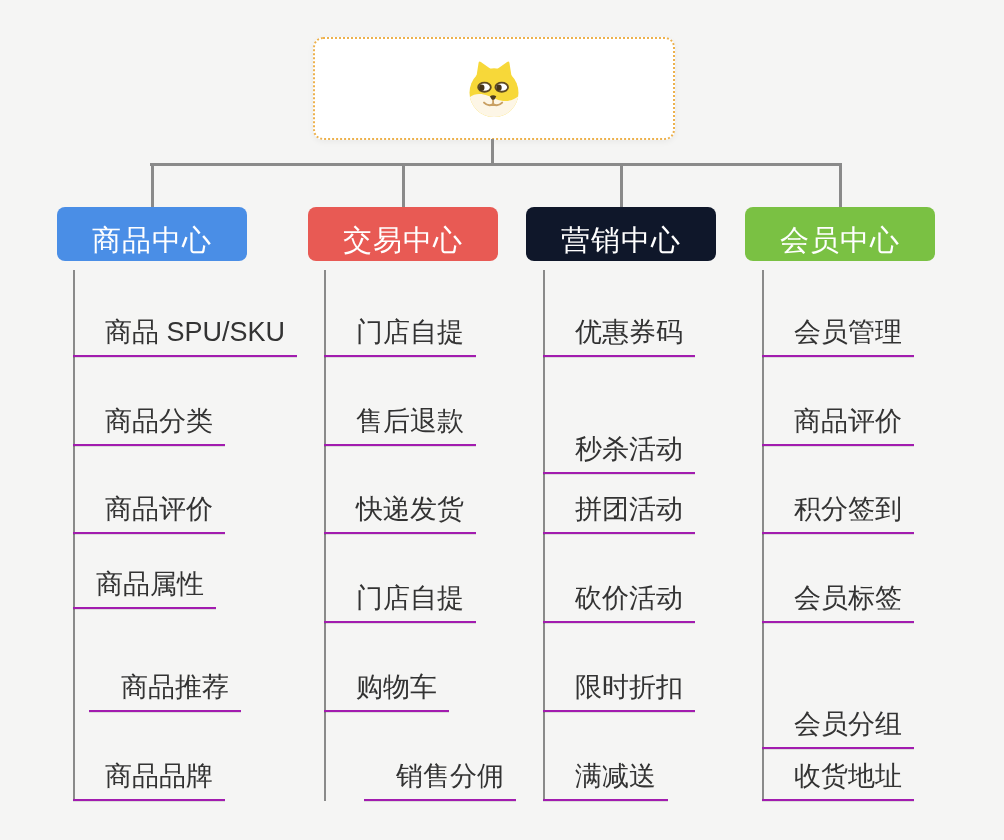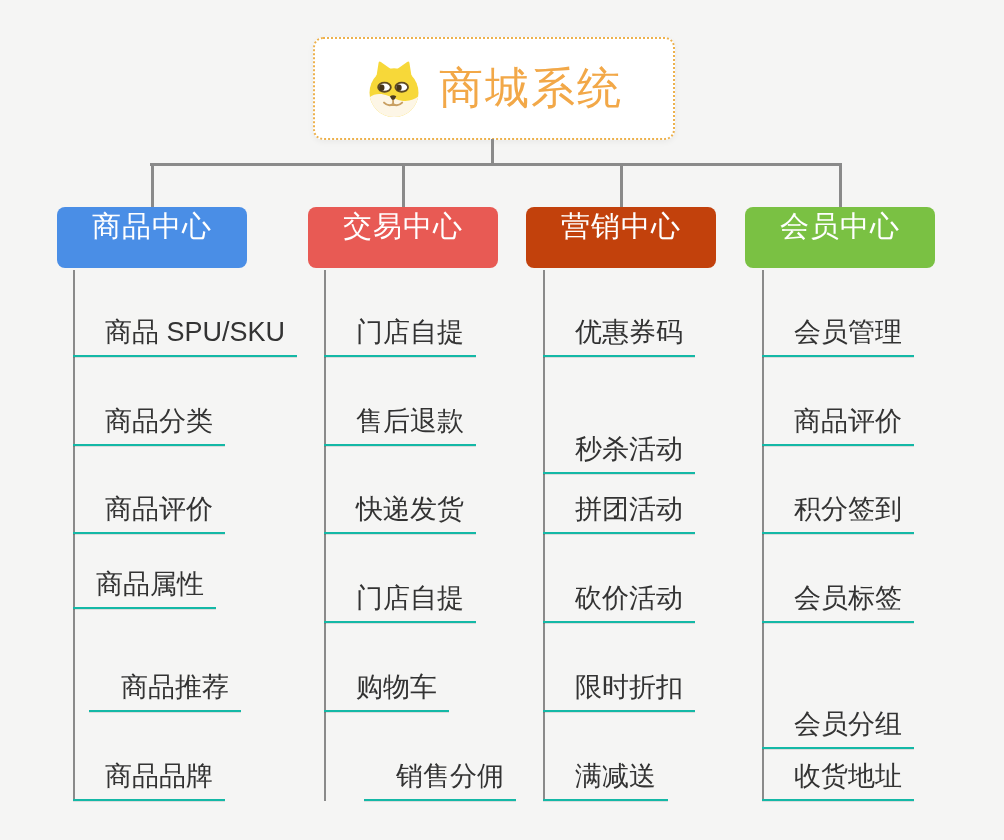--- a/index.html
+++ b/index.html
@@ -25,41 +25,41 @@
   }
   .root-title{
     font-size:44px;
     color:#F2A848;
     letter-spacing:2px;
     white-space:nowrap;
   }
   .doge{width:58px;height:58px;display:block;}
   .branch-box{
     position:absolute;
-    width:190px;height:61px;
+    width:190px;height:54px;
     box-sizing:border-box;
     border-radius:8px;
-    display:flex;align-items:flex-start;justify-content:center;
+    display:flex;align-items:flex-end;justify-content:center;
     cursor:pointer;
   }
   .branch-label{
     font-size:29px;
     color:#FFFFFF;
     letter-spacing:1px;
     white-space:nowrap;
   }
   .item{
     position:absolute;
     height:44px;
     line-height:42px;
     box-sizing:content-box;
     font-size:27px;
     color:#333333;
     padding:0 12px 0 32px;
-    border-bottom:2px solid #14b8a6;
+    border-bottom:2px solid #a21caf;
     box-shadow:0 1px 0 rgba(0,0,0,0.10);
     white-space:nowrap;
     cursor:pointer;
   }
 </style>
 </head>
 <body>
 
 <div id="canvas">
 
@@ -84,21 +84,20 @@
         <ellipse cx="40.5" cy="30" rx="7" ry="5" fill="#FFFFFF" stroke="#5E4A22" stroke-width="2"></ellipse>
         <ellipse cx="18.5" cy="30.5" rx="3" ry="3.4" fill="#463519"></ellipse>
         <ellipse cx="37.5" cy="30.5" rx="3" ry="3.4" fill="#463519"></ellipse>
 
         <path d="M27.5 40 Q31 38 34.5 40 Q32.5 44.5 31 44.5 Q29.5 44.5 27.5 40 Z" fill="#4A3A20"></path>
 
         <path d="M21 47 Q26 52 31 48.5 Q36 52 41 47" fill="none" stroke="#C9A063" stroke-width="2.2" stroke-linecap="round"></path>
         <path d="M31 44.5 L31 48" fill="none" stroke="#C9A063" stroke-width="2" stroke-linecap="round"></path>
       </svg>
     </span>
-    <span class="root-title">商城系统</span>
   </div>
 
   <div class="line" style="left:491px;top:139px;width:3px;height:27px;"></div>
   <div class="line" style="left:150px;top:163px;width:691px;height:3px;"></div>
 
   <div id="branches">
   <div class="branch">
     <div class="line b-drop" style="left: 150.5px; top: 163px; width: 3px; height: 45px;"></div>
     <div class="branch-box" style="left: 57px; top: 207px; background: rgb(74, 142, 230);">
       <span class="branch-label">商品中心</span>
@@ -135,21 +134,21 @@
   <div class="item" style="left: 324px; top: 577px;">门店自提</div>
 
   <div class="item" style="left: 324px; top: 666px;">购物车</div>
 
   <div class="item" style="left: 324px; top: 755px; margin-left: 40px;">销售分佣</div>
 </div>
   </div>
 
   <div class="branch">
     <div class="line b-drop" style="left: 619.5px; top: 163px; width: 3px; height: 45px;"></div>
-    <div class="branch-box" style="left: 526px; top: 207px; background: #c2410c;">
+    <div class="branch-box" style="left: 526px; top: 207px; background: #0f172a;">
       <span class="branch-label">营销中心</span>
     </div>
     <div class="line b-col" style="left: 543px; top: 270px; width: 2px; height: 531px;"></div>
     <div class="items">
   <div class="item" style="left: 543px; top: 311px;">优惠券码</div>
 
   <div class="item" style="left: 543px; top: 400px; margin-top: 28px;">秒杀活动</div>
 
   <div class="item" style="left: 543px; top: 488px;">拼团活动</div>
 

